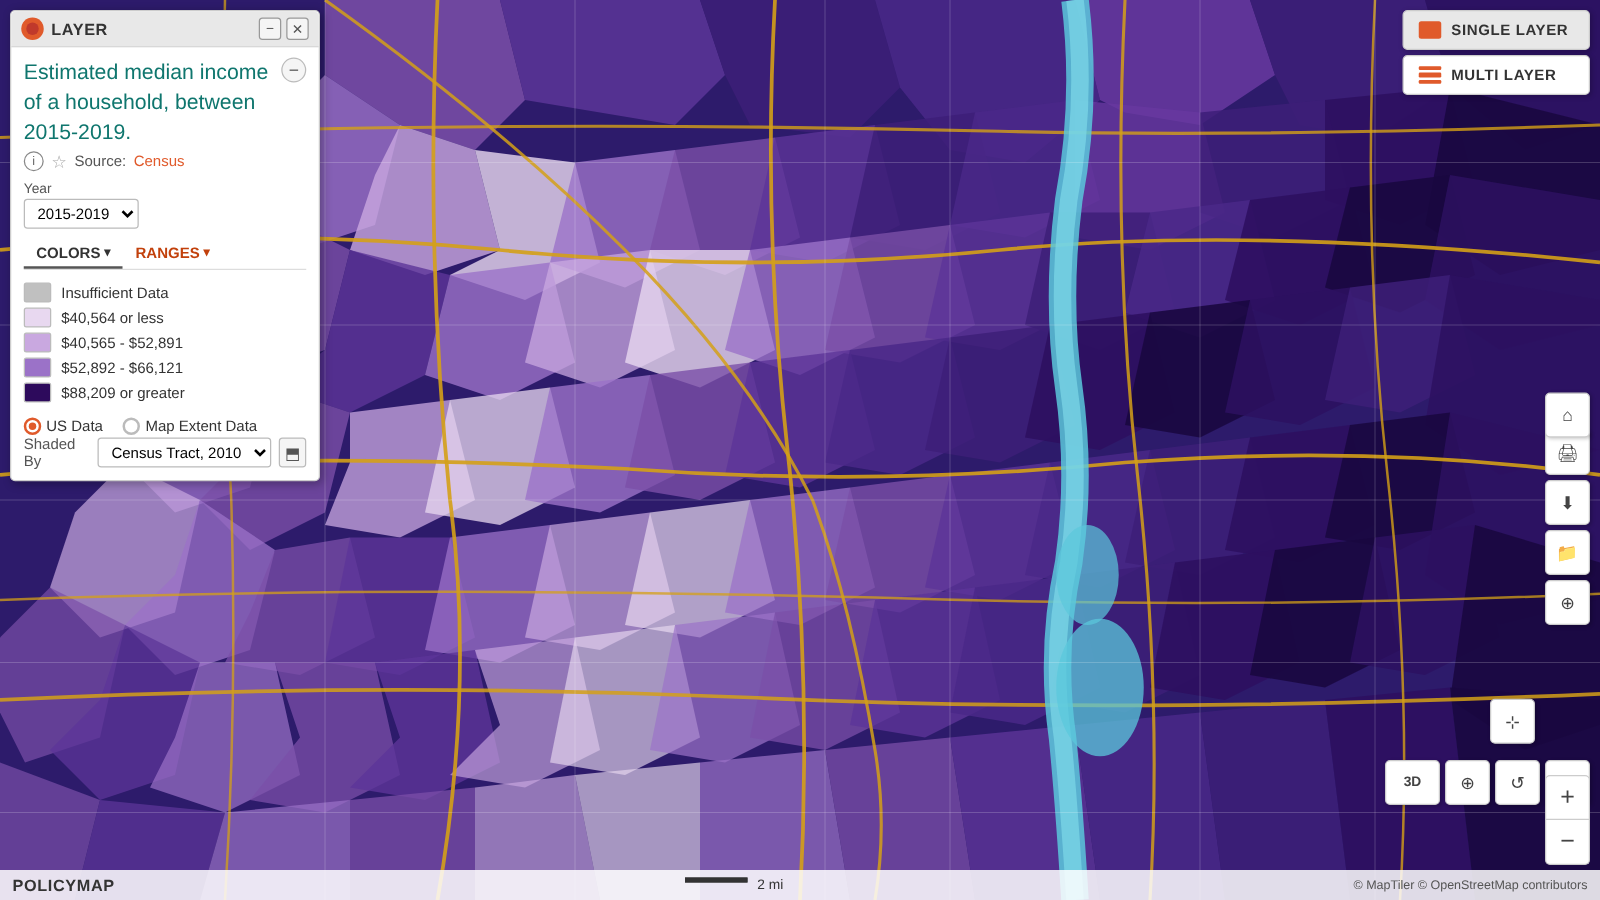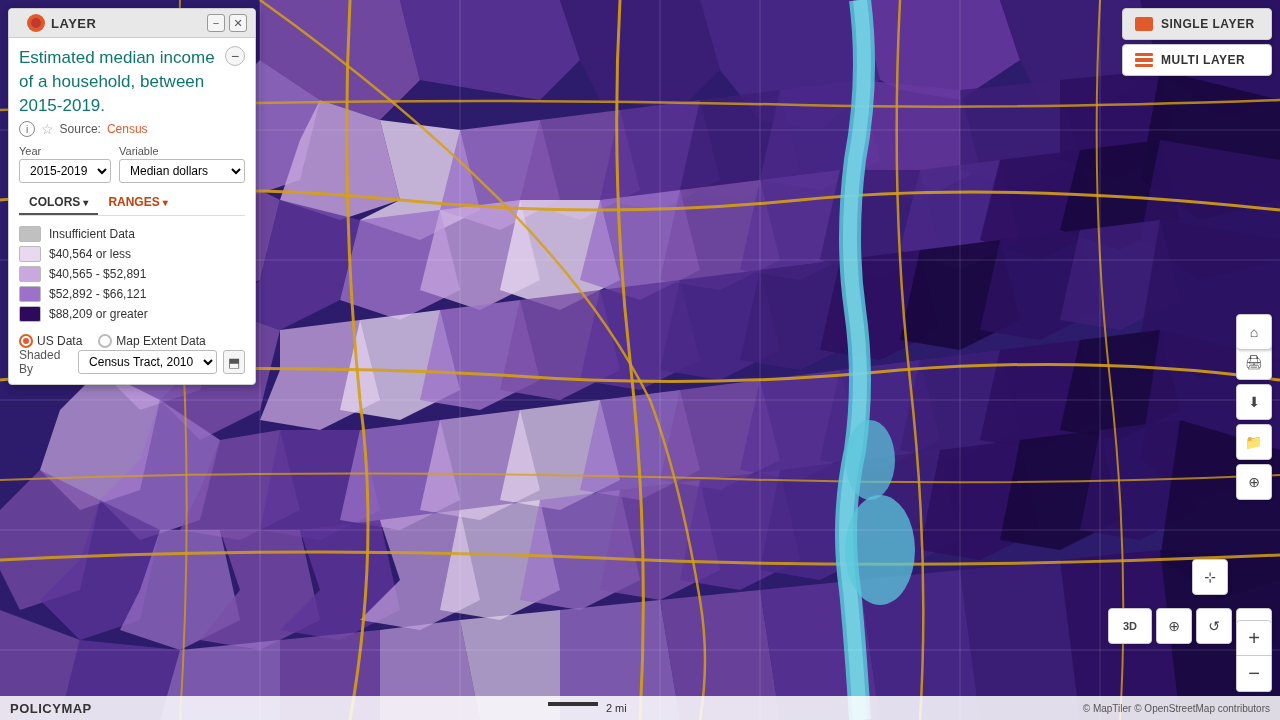--- a/index.html
+++ b/index.html
@@ -40,21 +40,20 @@
       display: flex;
       align-items: center;
       justify-content: space-between;
       border-radius: 4px 4px 0 0;
     }
 
     .panel-header-left {
       display: flex;
       align-items: center;
       gap: 6px;
-      margin-left: 10px;
     }
 
     .layer-icon {
       width: 18px; height: 18px;
       background: #e05a2b;
       border-radius: 50%;
       display: inline-flex;
       align-items: center;
       justify-content: center;
     }
@@ -562,26 +561,20 @@
       <span class="star-icon">☆</span>
       <span class="source-text">Source:</span>
       <a class="source-link" href="#">Census</a>
     </div>
 
     <div class="fields-row">
       <div class="field-group">
         <span class="field-label">Year</span>
         <select class="field-select">
           <option>2015-2019</option>
-        </select>
-      </div>
-      <div class="field-group" style="flex:1">
-        <span class="field-label">Variable</span>
-        <select class="field-select">
-          <option>Median dollars</option>
         </select>
       </div>
     </div>
 
     <div class="tabs-row">
       <button class="tab-btn active">
         <span>COLORS</span>
         <span class="tab-arrow">▾</span>
       </button>
       <button class="tab-btn">

